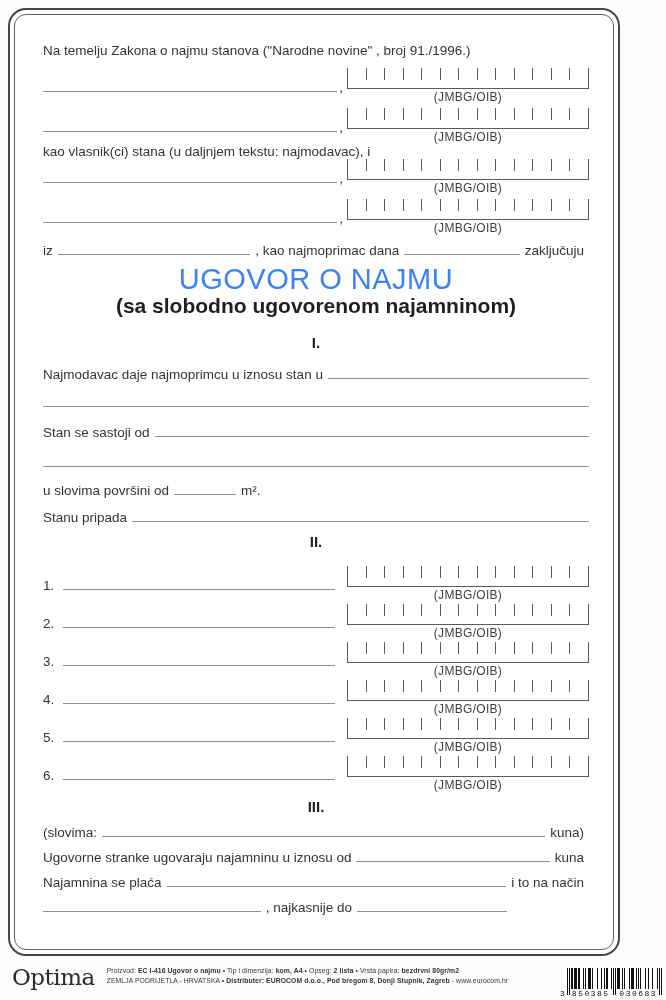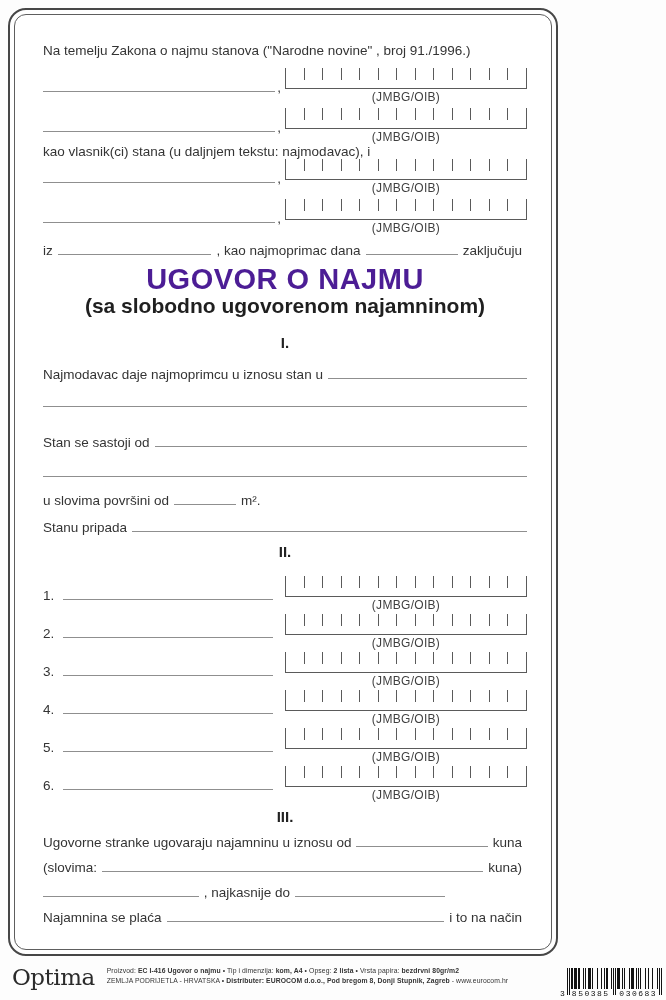--- a/index.html
+++ b/index.html
@@ -1,21 +1,21 @@
 <!DOCTYPE html>
 <html><head>
 <meta charset="utf-8">
 <style>
   html,body{margin:0;padding:0;}
   body{
     width:666px;height:1000px;position:relative;overflow:hidden;
     background:#fdfdfd;color:#343434;
     font-family:"Liberation Sans",sans-serif;font-size:13.5px;
   }
-  .frame{position:absolute;left:8px;top:8px;width:550px;height:948px;
+  .frame{position:absolute;left:8px;top:8px;width:612px;height:948px;
     border:2.5px solid #474747;border-radius:18px;box-sizing:border-box;background:#fff;}
   .inner{position:absolute;left:4px;top:4px;right:4px;bottom:4px;
     border:1px solid #5e5e5e;border-radius:12px;padding:28px 24px 0 28px;box-sizing:border-box;}
 
   .row{display:flex;align-items:flex-end;}
   .lbl{white-space:nowrap;}
   .row .lbl{margin-right:5px;}
   .row .lbl-r{margin-left:5px;white-space:nowrap;}
   .fill{flex:1;border-bottom:1.3px solid #8f8f8f;margin-bottom:3px;height:0;}
   .fill.w62{flex:none;width:62px;}
@@ -26,30 +26,30 @@
   .comma{margin:0 4px 9px 2px;}
 
   .jmbg-wrap{width:242px;flex:none;}
   .jmbg-box{height:21px;border:1.4px solid #5a5a5a;border-top:none;
     display:flex;align-items:flex-start;box-sizing:border-box;}
   .tick{flex:1;height:12px;}
   .tick + .tick{border-left:1.1px solid #5a5a5a;}
   .jmbg-label{font-size:12px;color:#3f3f3f;text-align:center;margin-top:1px;letter-spacing:.3px;}
 
   .center{text-align:center;}
-  .title{font-size:29px;font-weight:bold;letter-spacing:.5px;color:#4c1d95;line-height:1.05;}
+  .title{font-size:29px;font-weight:normal;letter-spacing:.5px;color:#3b82f6;line-height:1.05;}
   .subtitle{font-size:21px;font-weight:bold;color:#1f1f1f;}
   .section-num{font-size:15px;font-weight:bold;color:#222;}
 
   .member-row{display:flex;align-items:flex-end;margin-bottom:2px;}
   .member-num{width:20px;margin-bottom:9px;flex:none;}
   .member-line{flex:1;border-bottom:1.3px solid #8f8f8f;height:0;margin:0 12px 12px 0;}
 
   .mt4{margin-top:4px}.mt6{margin-top:6px}.mt7{}.mt8{margin-top:8px}
-  .mt10{margin-top:10px}.mt12{margin-top:12px}.mt16{margin-top:16px}.mt18{margin-top:28px}
+  .mt10{margin-top:10px}.mt12{margin-top:12px}.mt16{margin-top:16px}.mt18{margin-top:18px}
   .mt24{margin-top:24px}.mt26{margin-top:26px}
 
   .footer{position:absolute;left:12px;top:963px;display:flex;align-items:flex-start;gap:12px;width:542px;}
   .brand{font-family:"DejaVu Serif",serif;font-weight:normal;font-size:23px;line-height:1;
     letter-spacing:-.5px;color:#2b2b2b;margin-top:3px;}
   .fineprint{font-size:6.8px;line-height:1.5;color:#333;letter-spacing:.1px;margin-top:3px;}
 
   .barcode{position:absolute;right:4px;bottom:2px;width:102px;}
   .bars{display:flex;align-items:flex-start;height:27px;margin-left:7px;width:95px;}
   .module{width:1px;height:21px;flex:none;}
@@ -330,41 +330,41 @@
               <span class="tick"></span>
             </div>
             <div class="jmbg-label">(JMBG/OIB)</div>
           </div>
         </div>
       </div>
 
     <div class="center section-num mt6">III.</div>
 
     <div class="row mt10">
+      <span class="lbl">(slovima:</span>
+      <div class="fill"></div>
+      <span class="lbl lbl-r">kuna)</span>
+    </div>
+
+    <div class="row mt10">
       <span class="lbl">Ugovorne stranke ugovaraju najamninu u iznosu od</span>
       <div class="fill"></div>
       <span class="lbl lbl-r">kuna</span>
     </div>
 
     <div class="row mt10">
-      <span class="lbl">(slovima:</span>
-      <div class="fill"></div>
-      <span class="lbl lbl-r">kuna)</span>
+      <span class="lbl">Najamnina se plaća</span>
+      <div class="fill"></div>
+      <span class="lbl lbl-r">i to na način</span>
     </div>
 
     <div class="row mt10" style="padding-right:82px">
       <div class="fill"></div>
       <span class="lbl lbl-r" style="margin-right:5px">, najkasnije do</span>
       <div class="fill w150"></div>
-    </div>
-
-    <div class="row mt10">
-      <span class="lbl">Najamnina se plaća</span>
-      <div class="fill"></div>
-      <span class="lbl lbl-r">i to na način</span>
     </div>
 
   </div>
 </div>
 
 <div class="footer">
   <div class="brand">Optima</div>
   <div class="fineprint">
     <div id="info1"><span>Proizvod: </span><span style="font-weight: bold;">EC I-416 Ugovor o najmu</span><span> • Tip i dimenzija: </span><span style="font-weight: bold;">kom, A4</span><span> • Opseg: </span><span style="font-weight: bold;">2 lista</span><span> • Vrsta papira: </span><span style="font-weight: bold;">bezdrvni 80gr/m2</span></div>
     <div id="info2"><span>ZEMLJA PODRIJETLA - HRVATSKA • </span><span style="font-weight: bold;">Distributer: EUROCOM d.o.o., Pod bregom 8, Donji Stupnik, Zagreb</span><span> - www.eurocom.hr</span></div>

